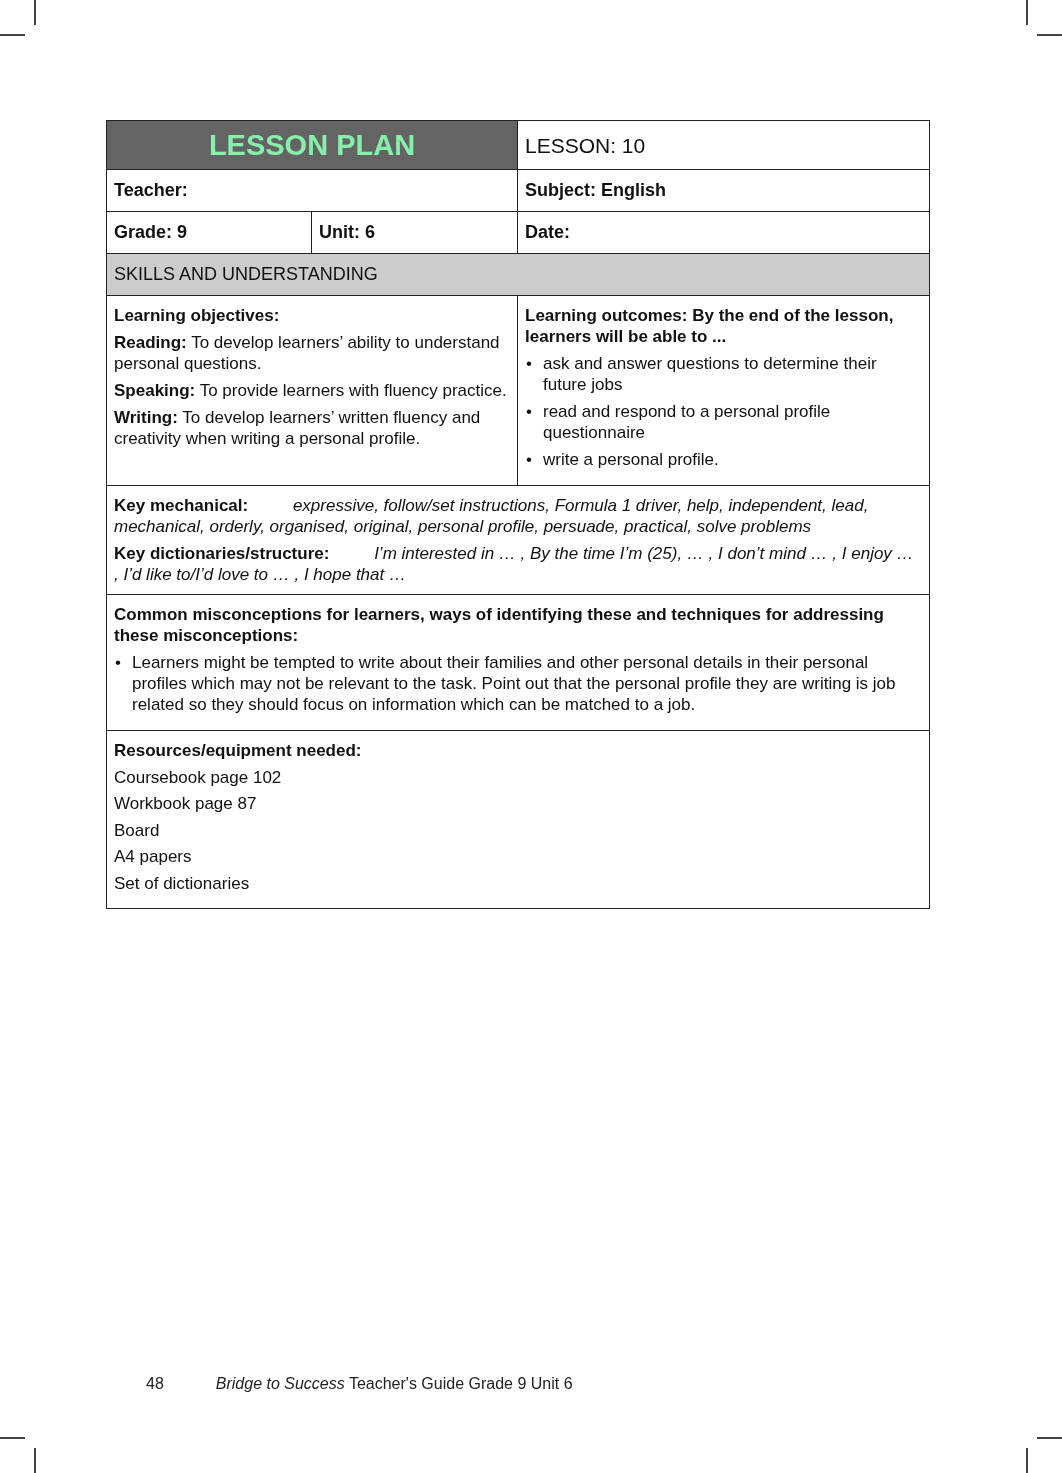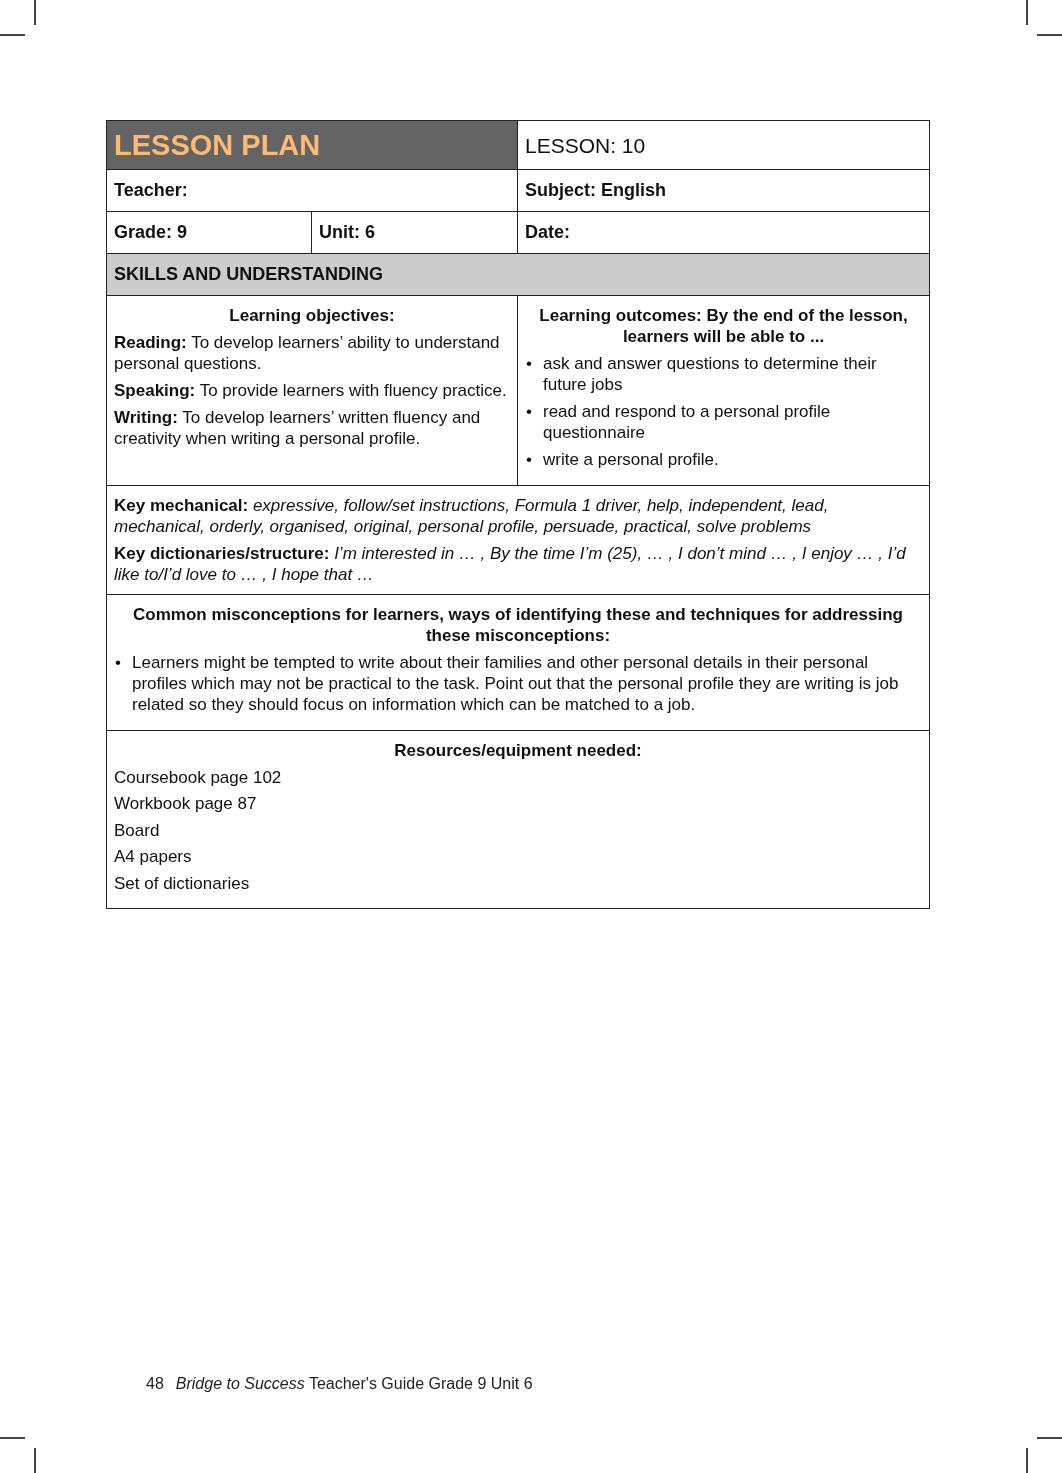--- a/index.html
+++ b/index.html
@@ -6,28 +6,28 @@
   body { width: 1062px; height: 1473px; position: relative; overflow: hidden;
          font-family: "Liberation Sans", sans-serif; color: #111; }
   .crop { position: absolute; background: #444; }
   .crop.v { width: 2px; height: 25px; }
   .crop.h { width: 25px; height: 2px; }
 
   table.lp { position: absolute; left: 106px; top: 120px; width: 823px;
              border-collapse: collapse; table-layout: fixed; }
   table.lp td { border: 1.5px solid #222; padding: 0 7px; vertical-align: top;
                 font-size: 17px; line-height: 21px; }
-  .hdr-dark { background: #646464; color: #fdba74; font-weight: bold; font-size: 29px !important;
-              height: 48px; vertical-align: middle !important; }
+  .hdr-dark { background: #646464; color: #86efac; font-weight: bold; font-size: 29px !important;
+              height: 48px; vertical-align: middle !important; text-align: center; }
   .hdr-light { font-weight: normal; font-size: 21px !important; vertical-align: middle !important; }
   .row-simple td { height: 41px; vertical-align: middle !important; font-weight: bold; font-size: 18px !important; }
-  .section-grey { background: #cccccc; font-weight: bold; height: 41px; vertical-align: middle !important; font-size: 18px !important; }
+  .section-grey { background: #cccccc; font-weight: normal; height: 41px; vertical-align: middle !important; font-size: 18px !important; }
   .cell-pad { padding-top: 9px !important; padding-bottom: 9px !important; }
-  .b { font-weight: bold; text-align: center; }
-  .i { font-style: italic; }
+  .b { font-weight: bold; }
+  .i { font-style: italic; margin-left: 40px; }
   .para { margin: 0 0 6px 0; }
   .para:last-child { margin-bottom: 0; }
   ul.bul { list-style: none; margin: 0 0 6px 0; padding: 0; }
   ul.bul li { position: relative; padding-left: 18px; margin-bottom: 6px; }
   ul.bul li:last-child { margin-bottom: 0; }
   ul.bul li::before { content: "•"; position: absolute; left: 1px; top: 0; }
   .res-line { margin: 0 0 5.5px 0; }
   sup { font-size: 10px; line-height: 0; }
 
   .footer { position: absolute; left: 106px; top: 1375px; font-size: 16px; color: #222; }
@@ -87,21 +87,21 @@
   <tr>
     <td colspan="3" class="cell-pad">
       <p class="para"><span class="b">Key mechanical:</span><span class="i"> expressive, follow/set instructions, Formula 1 driver, help, independent, lead, mechanical, orderly, organised, original, personal profile, persuade, practical, solve problems</span></p>
       <p class="para"><span class="b">Key dictionaries/structure:</span><span class="i"> I’m interested in … , By the time I’m (25), … , I don’t mind … , I enjoy … , I’d like to/I’d love to … , I hope that …</span></p>
     </td>
   </tr>
   <tr>
     <td colspan="3" class="cell-pad">
       <p class="para b">Common misconceptions for learners, ways of identifying these and techniques for addressing these misconceptions:</p>
       <ul class="bul">
-        <li>Learners might be tempted to write about their families and other personal details in their personal profiles which may not be practical to the task. Point out that the personal profile they are writing is job related so they should focus on information which can be matched to a job.</li>
+        <li>Learners might be tempted to write about their families and other personal details in their personal profiles which may not be relevant to the task. Point out that the personal profile they are writing is job related so they should focus on information which can be matched to a job.</li>
       </ul>
     </td>
   </tr>
   <tr>
     <td colspan="3" class="cell-pad">
       <p class="res-line b">Resources/equipment needed:</p>
       <p class="res-line">Coursebook page 102</p>
       <p class="res-line">Workbook page 87</p>
       <p class="res-line">Board</p>
       <p class="res-line">A4 papers</p>

